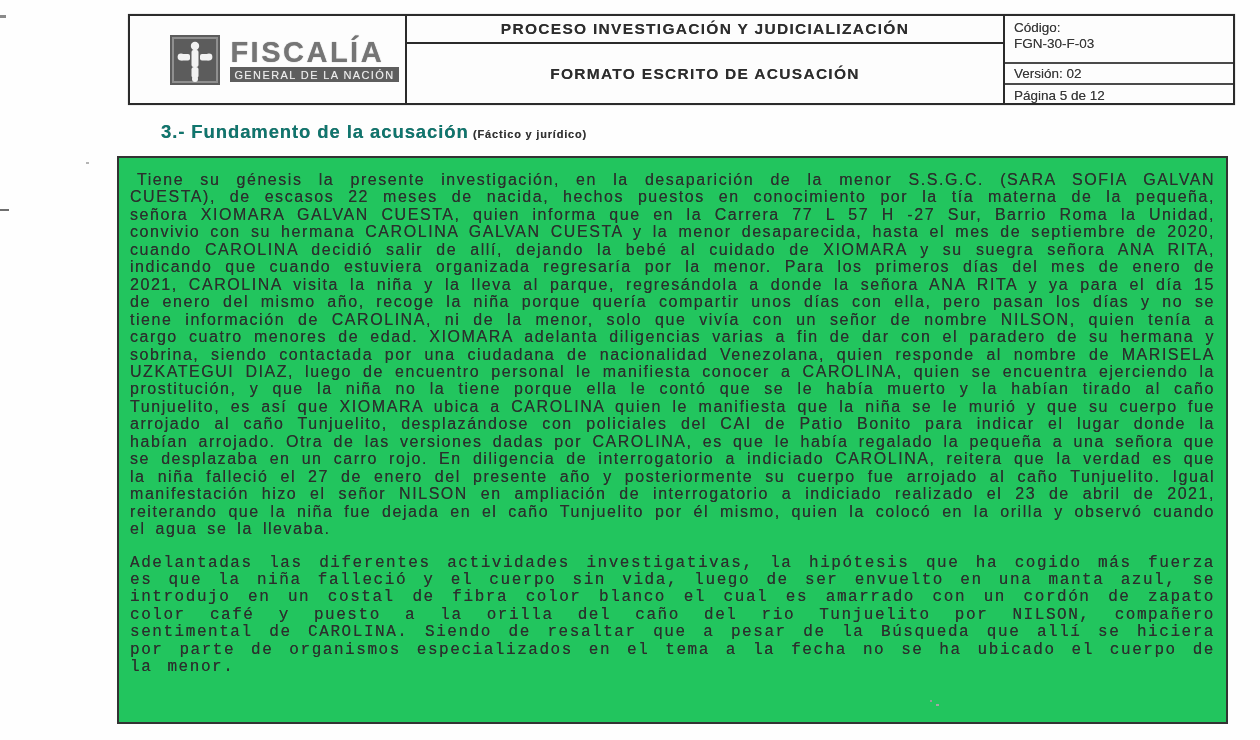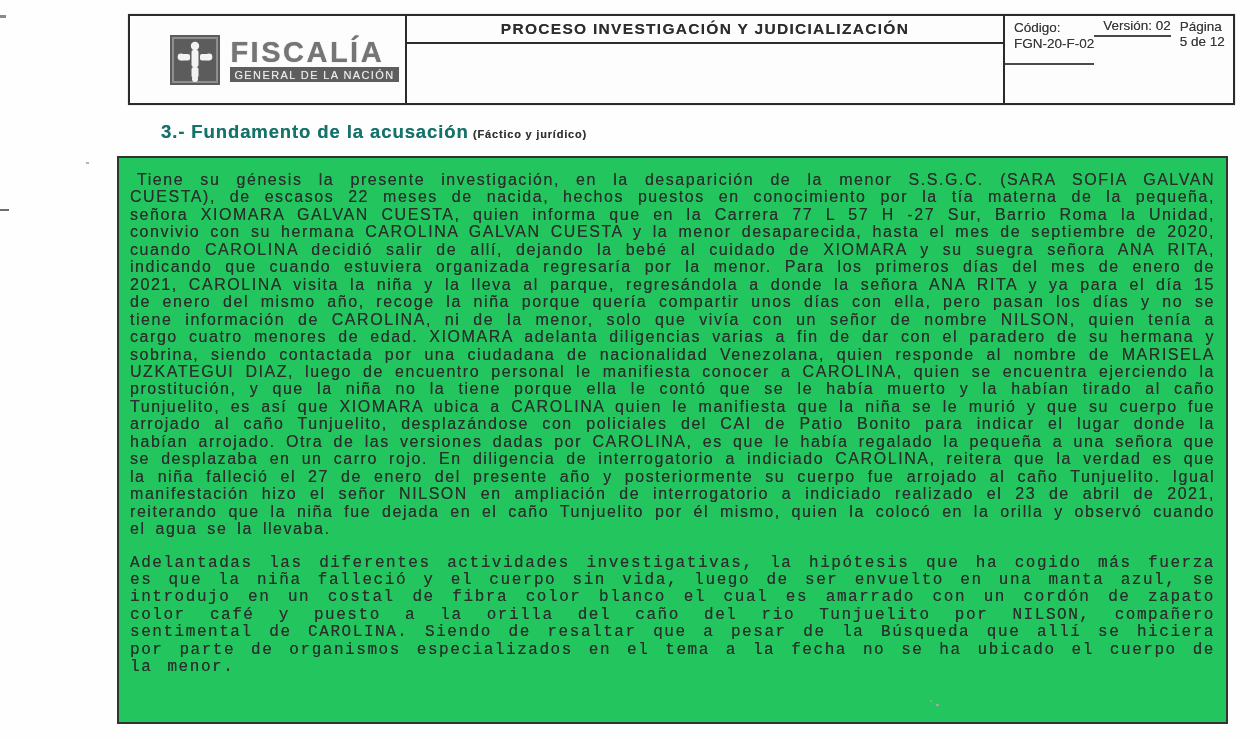--- a/index.html
+++ b/index.html
@@ -16,21 +16,21 @@
   }
   .logo-cell { width:277px; border-right:2px solid #2b2b2b; display:flex; align-items:center; justify-content:center; gap:10px;padding-left:34px; }
   .logo-square { width:50px; height:50px; flex:0 0 auto; }
   .logo-textwrap { display:flex; flex-direction:column; align-items:stretch; }
   .logo-title { font-size:29px; font-weight:bold; color:#757575; letter-spacing:2.5px; line-height:28px; text-shadow:0 0 1px rgba(60,60,60,.6); }
   .logo-subtitle-bar { background:#5e5e5e; color:#efefef; font-size:11px; font-weight:normal; letter-spacing:1.4px; text-align:center; padding:2px 4px 1px; margin-top:1px; text-shadow:0 0 1px rgba(255,255,255,.4); }
   .title-cell { flex:1; border-right:2px solid #2b2b2b; display:flex; flex-direction:column; }
   .title-row1 { height:28px; border-bottom:2px solid #2b2b2b; display:flex; align-items:center; justify-content:center; }
   .title-row2 { flex:1; display:flex; align-items:center; justify-content:center; }
   .header-title { font-size:15.5px; font-weight:bold; letter-spacing:1.3px; color:#2c2c2c; }
-  .meta-cell { width:228px; display:flex; flex-direction:row; font-size:13.5px; color:#383838; }
+  .meta-cell { width:228px; display:flex; flex-direction:column; font-size:13.5px; color:#383838; }
   .meta-row1 { height:49px; border-bottom:2px solid #4a4a4a; padding:4px 0 0 9px; line-height:16px; }
   .meta-row2 { height:21px; border-bottom:2px solid #4a4a4a; padding:2px 0 0 9px; }
   .meta-row3 { flex:1; padding:3px 0 0 9px; }
 
   
   .section-heading { position:absolute; left:161px; top:121px; white-space:nowrap; }
   .section-title { font-size:18.5px; font-weight:bold; color:#0f766e; letter-spacing:0.9px; }
   .section-subtitle { font-size:11px; font-weight:bold; color:#333; letter-spacing:0.8px; }
 
   
@@ -77,26 +77,29 @@
       <div class="logo-textwrap">
         <div class="logo-title scan-text">FISCALÍA</div>
         <div class="logo-subtitle-bar">GENERAL DE LA NACIÓN</div>
       </div>
     </div>
 
     <div class="title-cell">
       <div class="title-row1">
         <span class="header-title scan-text">PROCESO INVESTIGACIÓN Y JUDICIALIZACIÓN</span>
       </div>
+      <div class="title-row2">
+        <span class="header-title scan-text">FORMATO ESCRITO DE ACUSACIÓN</span>
+      </div>
     </div>
 
     <div class="meta-cell">
       <div class="meta-row1">
         <div class="scan-text">Código:</div>
-        <div class="scan-text">FGN-20-F-02</div>
+        <div class="scan-text">FGN-30-F-03</div>
       </div>
       <div class="meta-row2 scan-text">Versión: 02</div>
       <div class="meta-row3 scan-text">Página 5 de 12</div>
     </div>
 
   </div>
 
   <div class="section-heading scan-text">
     <span class="section-title">3.- Fundamento de la acusación</span>
     <span class="section-subtitle">(Fáctico y jurídico)</span>

